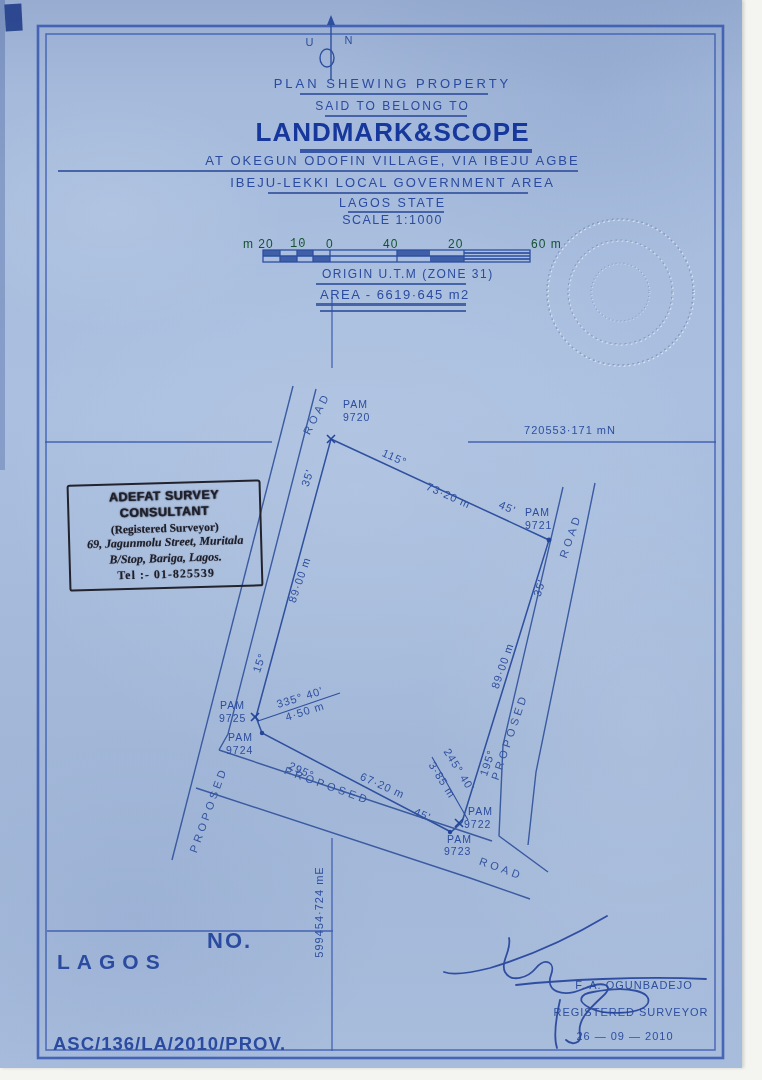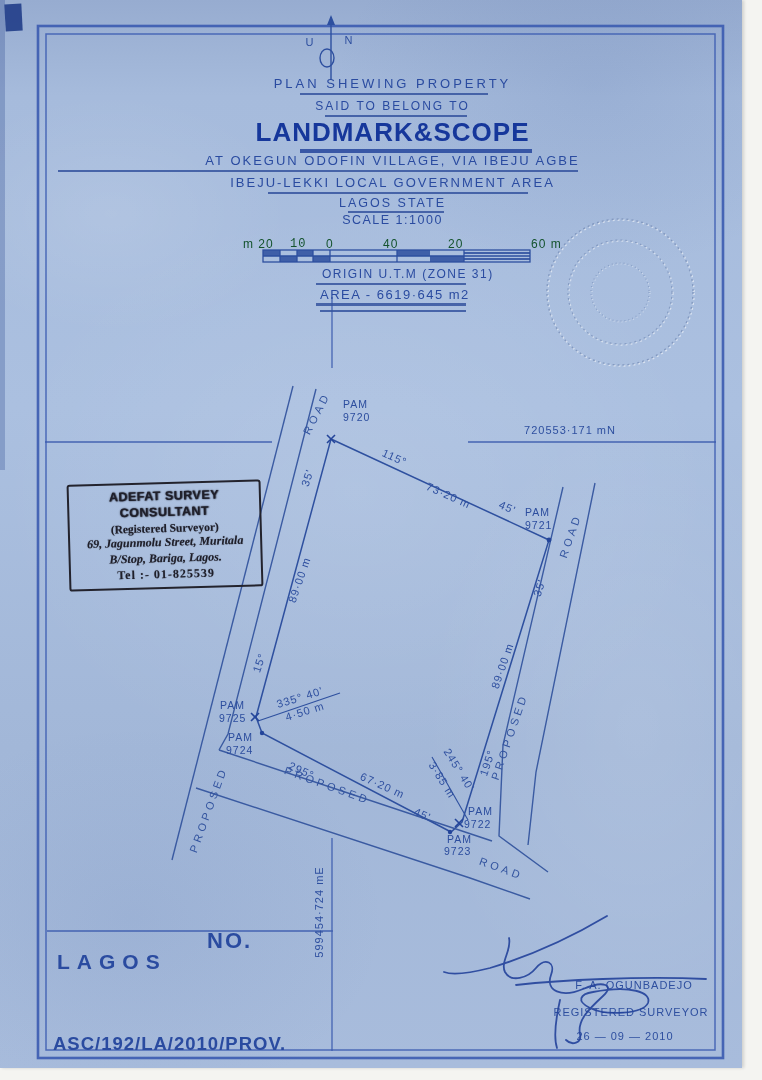--- a/index.html
+++ b/index.html
@@ -205,14 +205,14 @@
   <div class="stamp">
     <div class="s1">ADEFAT SURVEY CONSULTANT</div>
     <div class="s2">(Registered  Surveyor)</div>
     <div class="s34">69, Jagunmolu Street, Muritala</div>
     <div class="s34">B/Stop, Bariga, Lagos.</div>
     <div class="s5">Tel :- 01-825539</div>
   </div>
 
   <div class="txt" style="left:57px;top:950px;font-size:21px;font-weight:bold;letter-spacing:7px;">LAGOS</div>
   <div class="txt" style="left:207px;top:928px;font-size:22px;font-weight:bold;letter-spacing:2px;">NO.</div>
-  <div class="txt" style="left:53px;top:1033px;font-size:18.5px;font-weight:bold;letter-spacing:1px;">ASC/192/LA/2010/PROV.</div>
+  <div class="txt" style="left:53px;top:1033px;font-size:18.5px;font-weight:bold;letter-spacing:1px;">ASC/136/LA/2010/PROV.</div>
 </div>
 
 </body></html>

